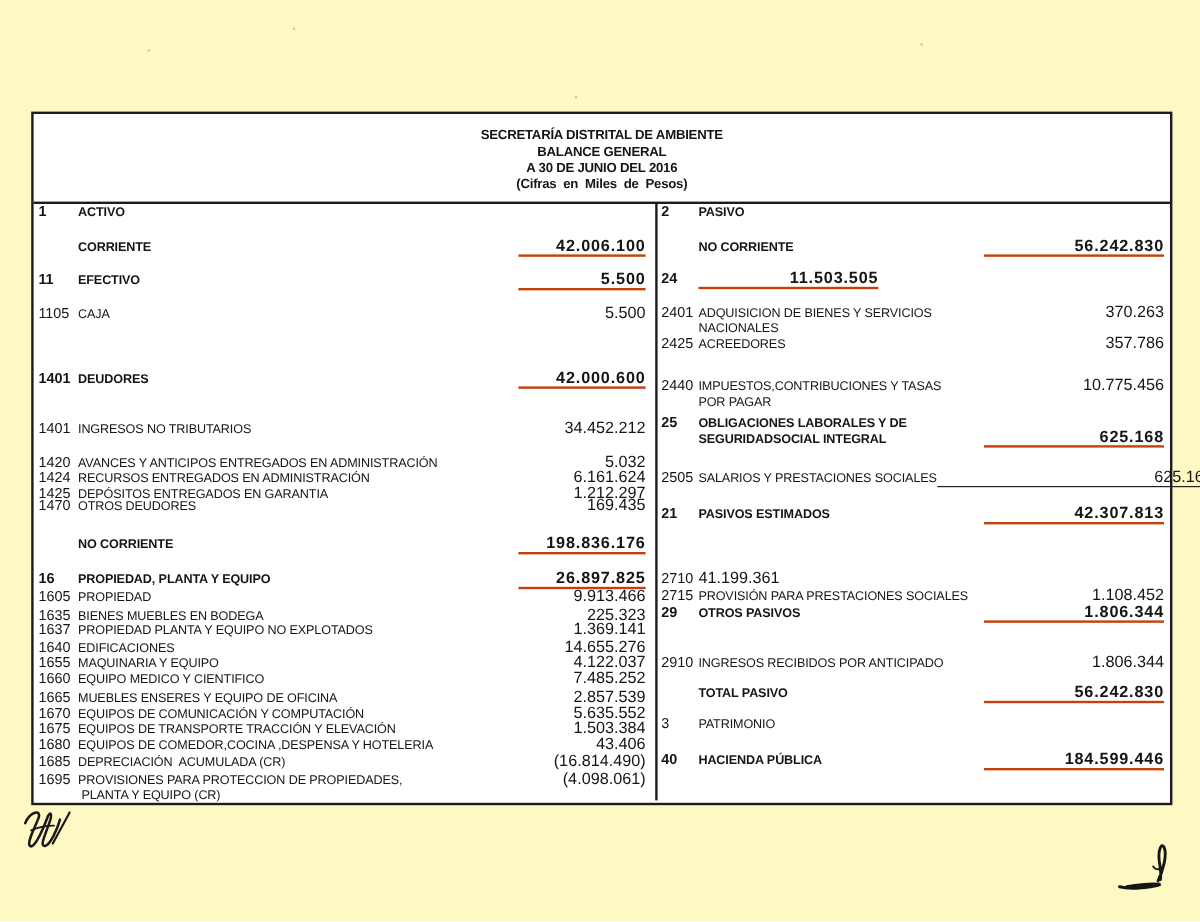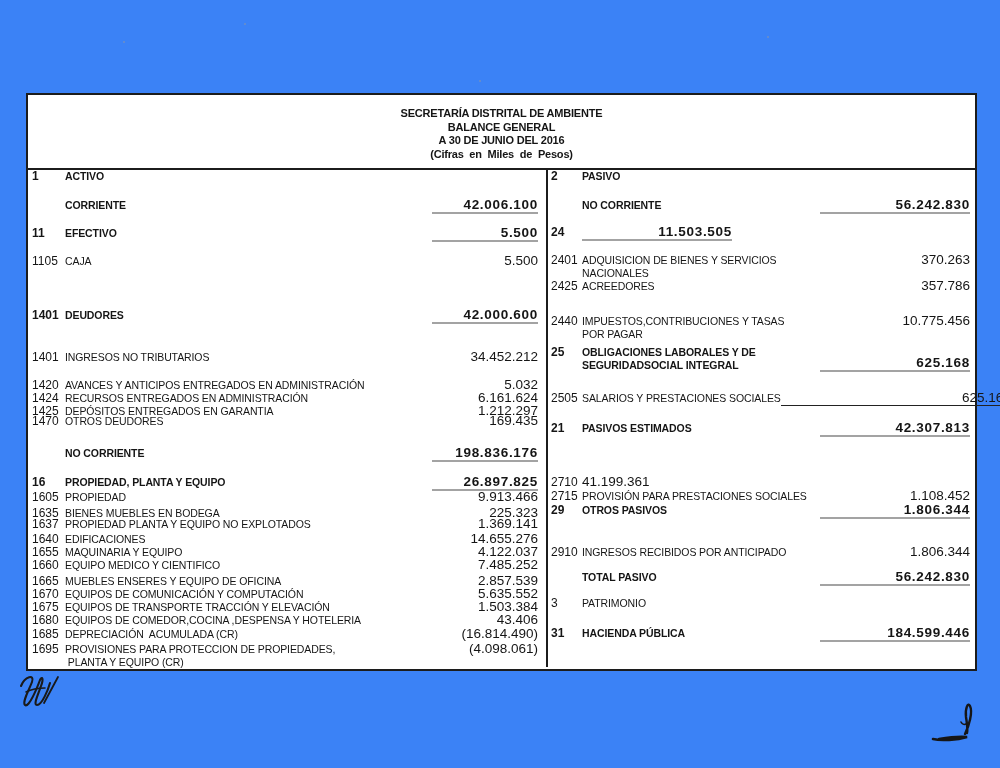--- a/index.html
+++ b/index.html
@@ -1,18 +1,18 @@
 <!DOCTYPE html>
 <html><head>
 <meta charset="utf-8">
 <style>
   * { margin:0; padding:0; box-sizing:border-box; }
   html,body { background:#ffffff; }
   .page {
-    position:relative; width:1000px; height:768px; background:#3b82f6;
+    position:relative; width:1000px; height:768px; background:#fef9c3;
     font-family:"Liberation Sans", sans-serif; color:#151515; overflow:hidden;
   }
   .speck { position:absolute; background:#9a9a9a; border-radius:50%; opacity:.55; }
 
   .sheet {
     position:absolute; left:26px; top:93px; width:951px; height:578px;
     border:2px solid #1c1c1c; background:#fff;
   }
   .hdr {
     height:75px; border-bottom:2px solid #1c1c1c; text-align:center;
@@ -37,21 +37,21 @@
   .lbl { flex:1; white-space:pre; }
   .lbl .l2 { display:block; }
   .val {
     flex:none; text-align:right; margin-right:8px;
     font-size:13.5px; line-height:13px; letter-spacing:0;
   }
   .colR .val { margin-right:5px; }
 
   .b { font-weight:bold; }
   .bv { font-weight:bold; letter-spacing:0.7px; }
-  .ul  { border-bottom:2px solid #a3a3a3; padding-bottom:1px; min-width:106px; }
+  .ul  { border-bottom:2px solid #c2410c; padding-bottom:1px; min-width:106px; }
   .colR .ul { min-width:150px; }
   .ul-thin { border-bottom:1.5px solid #222; padding-bottom:1px; min-width:230px; }
   .vend { align-self:flex-end; }
 
   .sig { position:absolute; }
 </style>
 </head>
 <body>
 
 <div class="page">
@@ -305,21 +305,21 @@
           <span class="val bv ul">56.242.830</span>
         </div>
 
         <div class="row" style="top:427px">
           <span class="code">3</span>
           <span class="lbl">PATRIMONIO</span>
           <span class="val"></span>
         </div>
 
         <div class="row" style="top:456px">
-          <span class="code b">31</span>
+          <span class="code b">40</span>
           <span class="lbl b">HACIENDA PÚBLICA</span>
           <span class="val bv ul">184.599.446</span>
         </div>
 
       </div>
     </div>
   </div>
 
   <svg class="sig" style="left:14px; top:670px;" width="48" height="48" viewBox="0 0 48 48">
     <path d="M7 16 C11 6, 21 4, 18 12 C15 20, 8 32, 11 35 C15 38, 23 18, 26 10 C28 6, 30 8, 27 16 C24 25, 19 35, 23 35 C28 35, 34 20, 36 13" fill="none" stroke="#1a1a1a" stroke-width="2.1" stroke-linecap="round"></path>

